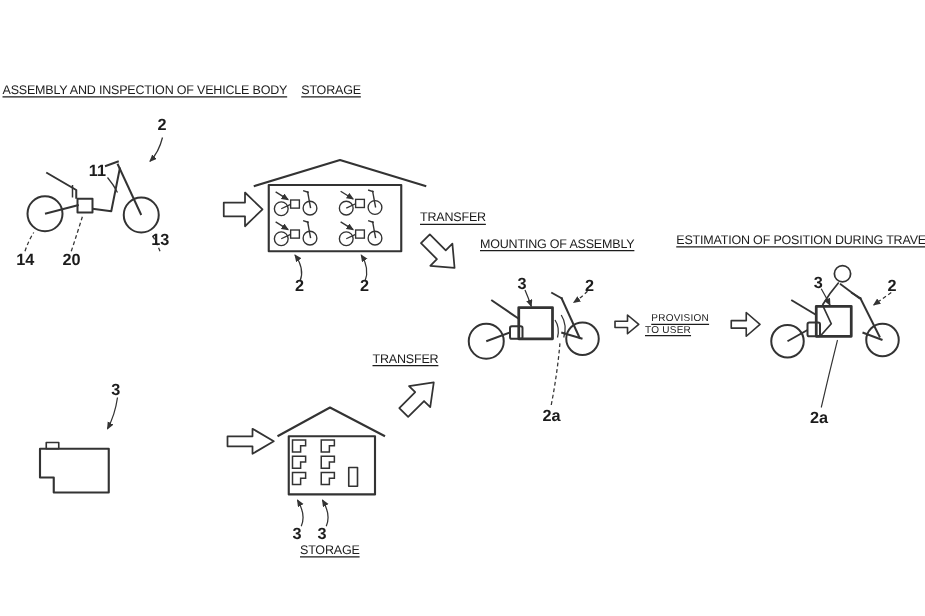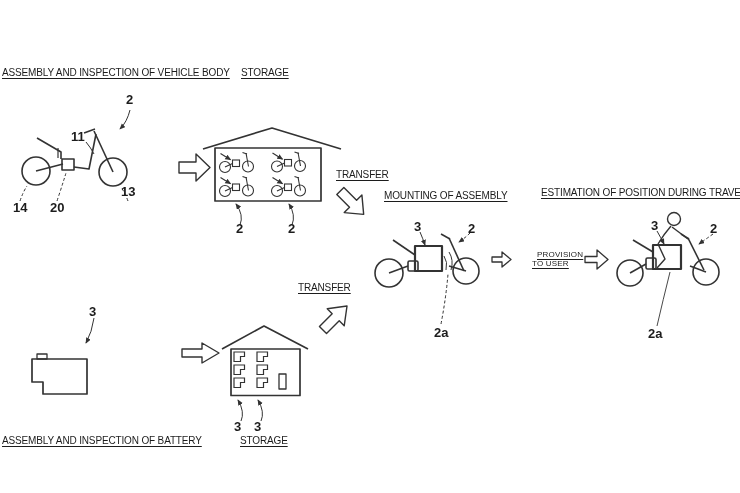--- a/index.html
+++ b/index.html
@@ -1,21 +1,21 @@
 <!DOCTYPE html>
 <html><head>
 <meta charset="utf-8">
 <style>
   html,body{margin:0;padding:0;background:#ffffff;}
   .stage{position:relative;width:740px;height:493px;background:#ffffff;overflow:hidden;
          font-family:"Liberation Sans",sans-serif;}
   .stage svg{position:absolute;left:0;top:0;}
   .t{position:absolute;white-space:nowrap;color:#1c1c1c;}
   .title{font-size:10px;letter-spacing:-0.15px;text-decoration:underline;text-underline-offset:2px;}
-  .small-title{font-size:8px;letter-spacing:0.2px;text-decoration:underline;text-underline-offset:2px;margin-left:16px;}
+  .small-title{font-size:8px;letter-spacing:0.2px;text-decoration:underline;text-underline-offset:2px;}
   .ref{font-size:13px;font-weight:bold;letter-spacing:0px;}
 </style>
 </head>
 <body>
 
 <div class="stage">
 
   <svg width="740" height="493" viewBox="0 0 740 493">
     <defs>
       <marker id="ah" markerWidth="7" markerHeight="6" refX="5.2" refY="2.6" orient="auto" markerUnits="userSpaceOnUse">
@@ -152,21 +152,20 @@
 
   <div class="t title" style="left:2px;top:67px">ASSEMBLY AND INSPECTION OF VEHICLE BODY</div>
   <div class="t title" style="left:241px;top:67px">STORAGE</div>
   <div class="t title" style="left:336px;top:169px">TRANSFER</div>
   <div class="t title" style="left:384px;top:190px">MOUNTING OF ASSEMBLY</div>
   <div class="t small-title" style="left:521px;top:250px">PROVISION</div>
   <div class="t small-title" style="left:516px;top:259px">TO USER</div>
   <div class="t title" style="left:541px;top:187px">ESTIMATION OF POSITION DURING TRAVEL</div>
   <div class="t title" style="left:298px;top:282px">TRANSFER</div>
   <div class="t title" style="left:240px;top:435px">STORAGE</div>
-  <div class="t title" style="left:2px;top:435px">ASSEMBLY AND INSPECTION OF BATTERY</div>
 
   <div class="t ref" style="left:126px;top:92px">2</div>
   <div class="t ref" style="left:71px;top:129px">11</div>
   <div class="t ref" style="left:13px;top:200px">14</div>
   <div class="t ref" style="left:50px;top:200px">20</div>
   <div class="t ref" style="left:121px;top:184px">13</div>
   <div class="t ref" style="left:236px;top:221px">2</div>
   <div class="t ref" style="left:288px;top:221px">2</div>
   <div class="t ref" style="left:414px;top:219px">3</div>
   <div class="t ref" style="left:468px;top:221px">2</div>

